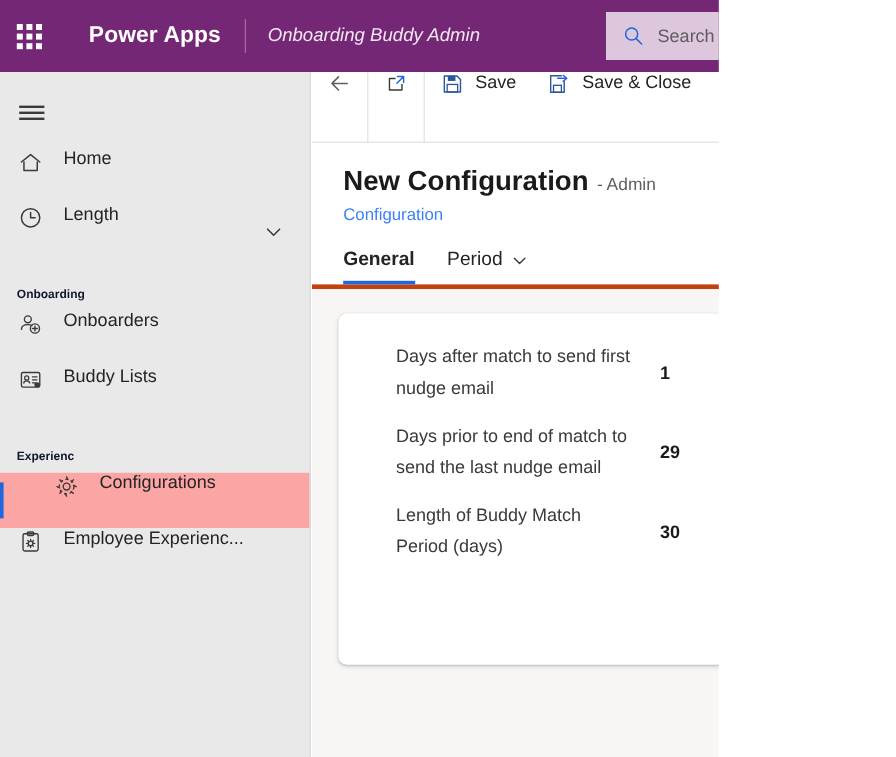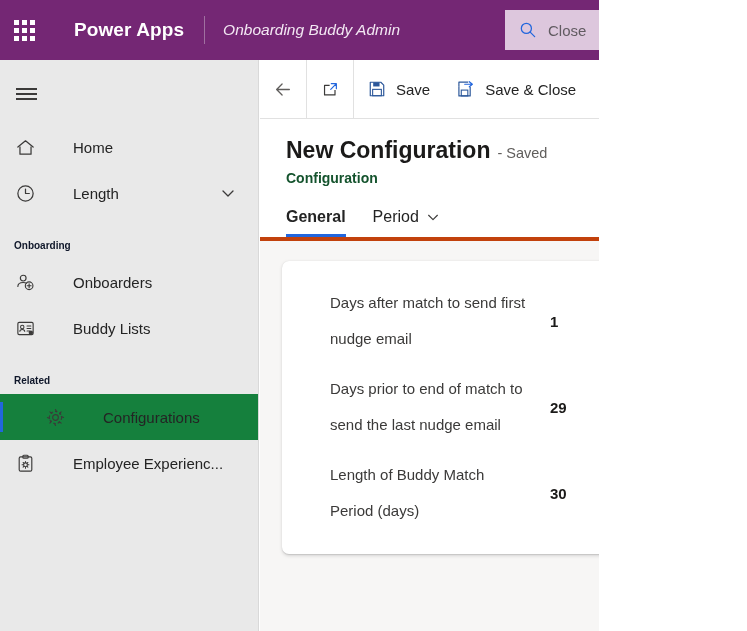--- a/index.html
+++ b/index.html
@@ -73,36 +73,35 @@
     width: 48px; height: 48px; margin: 10px 0 6px 2px;
     display: flex; align-items: center; justify-content: center;
     cursor: pointer;
   }
   .hamburger span {
     display: block; width: 21px; height: 2px; background: #3b3a39; margin: 3px 0;
   }
   .hamburger-inner { display: block; }
 
   .nav-item {
-    height: 46px; display: flex; align-items: center;
+    height: 46px; display: flex; align-items: flex-start;
     padding-left: 14px; cursor: pointer; position: relative;
     color: #242424;
-    gap: 20px;
   }
   .nav-item .ico {
     width: 22px; height: 22px; flex: 0 0 22px;
     display: flex; align-items: center; justify-content: center;
     margin-right: 17px;
   }
   .nav-label { font-size: 15px; white-space: nowrap; }
   .nav-item .chev {
     position: absolute; right: 22px; top: 50%; transform: translateY(-50%);
     width: 16px; height: 16px;
   }
-  .nav-item.selected { background: #15803d; padding-left: 44px; }
+  .nav-item.selected { background: #fca5a5; padding-left: 44px; }
   .nav-item.selected::before {
     content: ""; position: absolute; left: 0; top: 8px;
     width: 3px; height: 30px; background: #2266dd;
   }
   .group-head {
     font-size: 10px; font-weight: bold; color: #0f172a;
     padding: 16px 16px 8px 14px; margin-top: 8px;
   }
 
   
@@ -112,41 +111,41 @@
     background: #ffffff;
     overflow: hidden;
   }
   .cmdbar {
     height: 59px; display: flex; align-items: center;
     border-bottom: 1px solid #e1e1e1;
     background: #ffffff;
   }
   .cmd-sep { width: 1px; height: 59px; background: #e1e1e1; }
   .cmd-btn {
-    height: 59px; display: flex; align-items: center;
+    height: 59px; display: flex; align-items: flex-start;
     padding: 0 13px; cursor: pointer; color: #242424;
     white-space: nowrap;
   }
   .cmd-btn .cico {
     width: 20px; height: 20px; flex: 0 0 20px;
     display: flex; align-items: center; justify-content: center;
   }
   .cmd-btn .clabel { font-size: 15px; margin-left: 9px; }
 
   .titlewrap { padding: 18px 0 0 26px; }
   .rec-title {
     font-size: 23px; font-weight: bold; color: #1b1a19;
     display: inline-block; vertical-align: baseline;
   }
   .rec-state {
     font-size: 14.5px; color: #605e5c; margin-left: 7px;
     display: inline-block; vertical-align: baseline;
   }
   .rec-sub {
-    font-size: 14px; font-weight: bold; color: #14532d; margin-top: 6px;
+    font-size: 14px; font-weight: normal; color: #3b82f6; margin-top: 6px;
   }
 
   .tabs {
     display: flex; align-items: flex-end;
     padding: 14px 0 0 26px; height: 55px;
     border-bottom: 4px solid #c2410c;
   }
   .tab {
     position: relative; font-size: 16px; color: #242424;
     padding-bottom: 11px; margin-right: 27px; cursor: pointer;
@@ -169,21 +168,21 @@
     border-radius: 7px;
     box-shadow: 0 1.6px 3.6px rgba(0,0,0,.13), 0 .3px .9px rgba(0,0,0,.10);
     width: 520px; min-height: 293px;
     padding: 24px 0 22px 0;
   }
   .frow { display: flex; align-items: center; margin-bottom: 14px; }
   .frow:last-child { margin-bottom: 0; }
   .flabel {
     width: 200px; flex: 0 0 200px;
     margin-left: 48px;
-    font-size: 15px; color: #3b3a39; line-height: 36px;
+    font-size: 15px; color: #3b3a39; line-height: 26px;
   }
   .fvalue {
     font-size: 15px; font-weight: bold; color: #1b1a19;
     margin-left: 20px;
   }
 </style>
 </head>
 <body>
 
 <div id="app">
@@ -206,21 +205,21 @@
     <div class="brand-div"></div>
     <div class="appname">Onboarding Buddy Admin</div>
 
     <div class="searchbox">
       <span class="search-ico">
         <svg viewBox="0 0 20 20" width="18" height="18">
           <circle cx="8.2" cy="8.2" r="5.6" fill="none" stroke="#2266dd" stroke-width="1.4"></circle>
           <line x1="12.4" y1="12.4" x2="17.4" y2="17.4" stroke="#2266dd" stroke-width="1.4" stroke-linecap="round"></line>
         </svg>
       </span>
-      <span class="search-ph">Close</span>
+      <span class="search-ph">Search</span>
     </div>
   </div>
 
   <div class="sidebar">
 
     <div class="hamburger">
       <div class="hamburger-inner">
         <span></span>
           <span></span>
           <span></span>
@@ -273,21 +272,21 @@
           <rect x="3" y="4.6" width="16" height="12.8" rx="1.4" fill="none" stroke="#3b3a39" stroke-width="1.2"></rect>
           <circle cx="7.6" cy="9.4" r="1.8" fill="none" stroke="#3b3a39" stroke-width="1.1"></circle>
           <path d="M5 14.3 C5 12.6 6.2 12 7.6 12 C9 12 10.2 12.6 10.2 14.3" fill="none" stroke="#3b3a39" stroke-width="1.1"></path>
           <path d="M12.6 8.4 H16.6 M12.6 11 H16.6 M12.6 13.6 H15.4" stroke="#3b3a39" stroke-width="1.1" stroke-linecap="round"></path>
           <circle cx="16.6" cy="15.4" r="2.3" fill="#3b3a39"></circle>
         </svg>
       </span>
       <span class="nav-label">Buddy Lists</span>
     </div>
 
-    <div class="group-head">Related</div>
+    <div class="group-head">Experienc</div>
 
     <div class="nav-item selected">
       <span class="ico">
         <svg viewBox="0 0 22 22" width="21" height="21">
           <circle cx="11" cy="11" r="3" fill="none" stroke="#3b3a39" stroke-width="1.2"></circle>
           <path d="M11 2.6 L12.1 4.9 M11 19.4 L9.9 17.1 M19.4 11 L17.1 9.9 M2.6 11 L4.9 12.1 M16.9 5.1 L15.3 7.1 M5.1 16.9 L6.7 14.9 M16.9 16.9 L14.9 15.3 M5.1 5.1 L7.1 6.7" stroke="#3b3a39" stroke-width="1.2" stroke-linecap="round"></path>
           <circle cx="11" cy="11" r="6.4" fill="none" stroke="#3b3a39" stroke-width="1.2" stroke-dasharray="2.6 2.2"></circle>
         </svg>
       </span>
       <span class="nav-label">Configurations</span>
@@ -356,21 +355,21 @@
           <svg viewBox="0 0 22 22" width="20" height="20">
             <path d="M11 3 V19 M3 11 H19" stroke="#4caf7d" stroke-width="1.6" stroke-linecap="round"></path>
           </svg>
         </span>
         <span class="clabel">New</span>
       </div>
     </div>
 
     <div class="titlewrap">
       <div>
-        <span class="rec-title">New Configuration</span><span class="rec-state">- Saved</span>
+        <span class="rec-title">New Configuration</span><span class="rec-state">- Admin</span>
       </div>
       <div class="rec-sub">Configuration</div>
     </div>
 
     <div class="tabs">
       <div class="tab active">
         <span>General</span>
       </div>
       <div class="tab">
         <span>Period</span>

